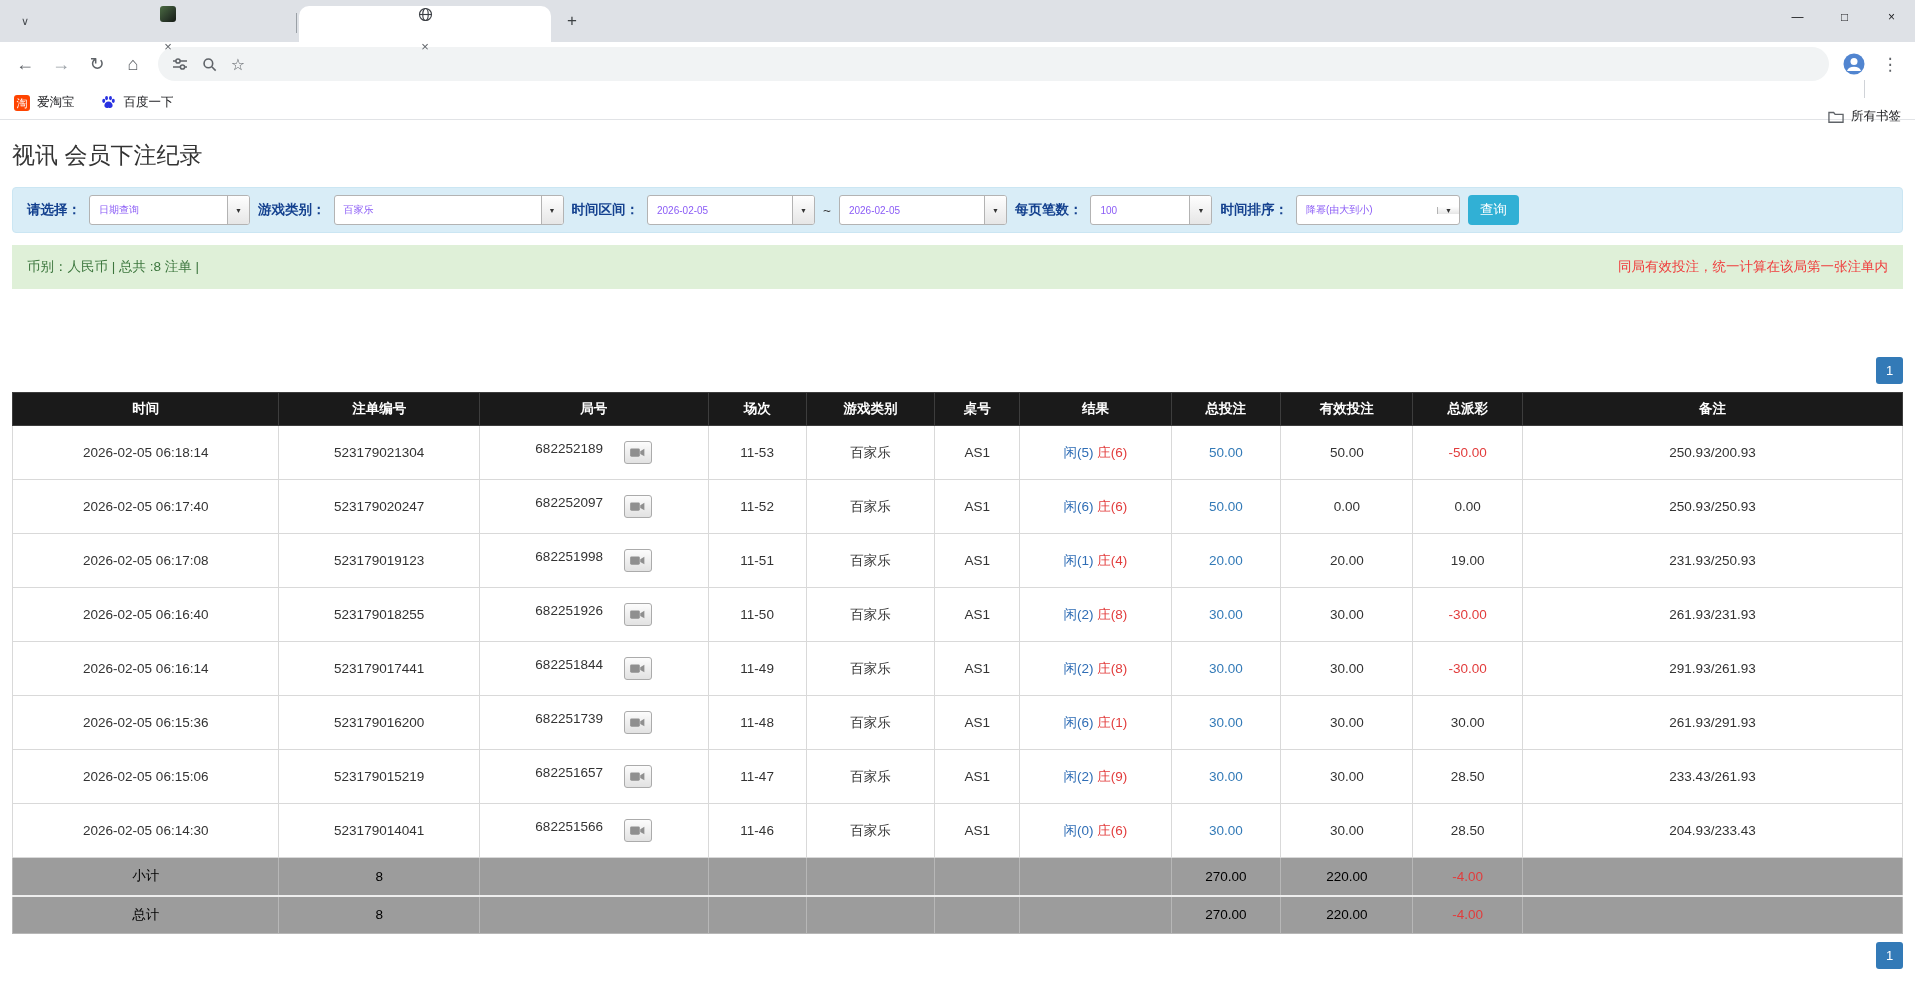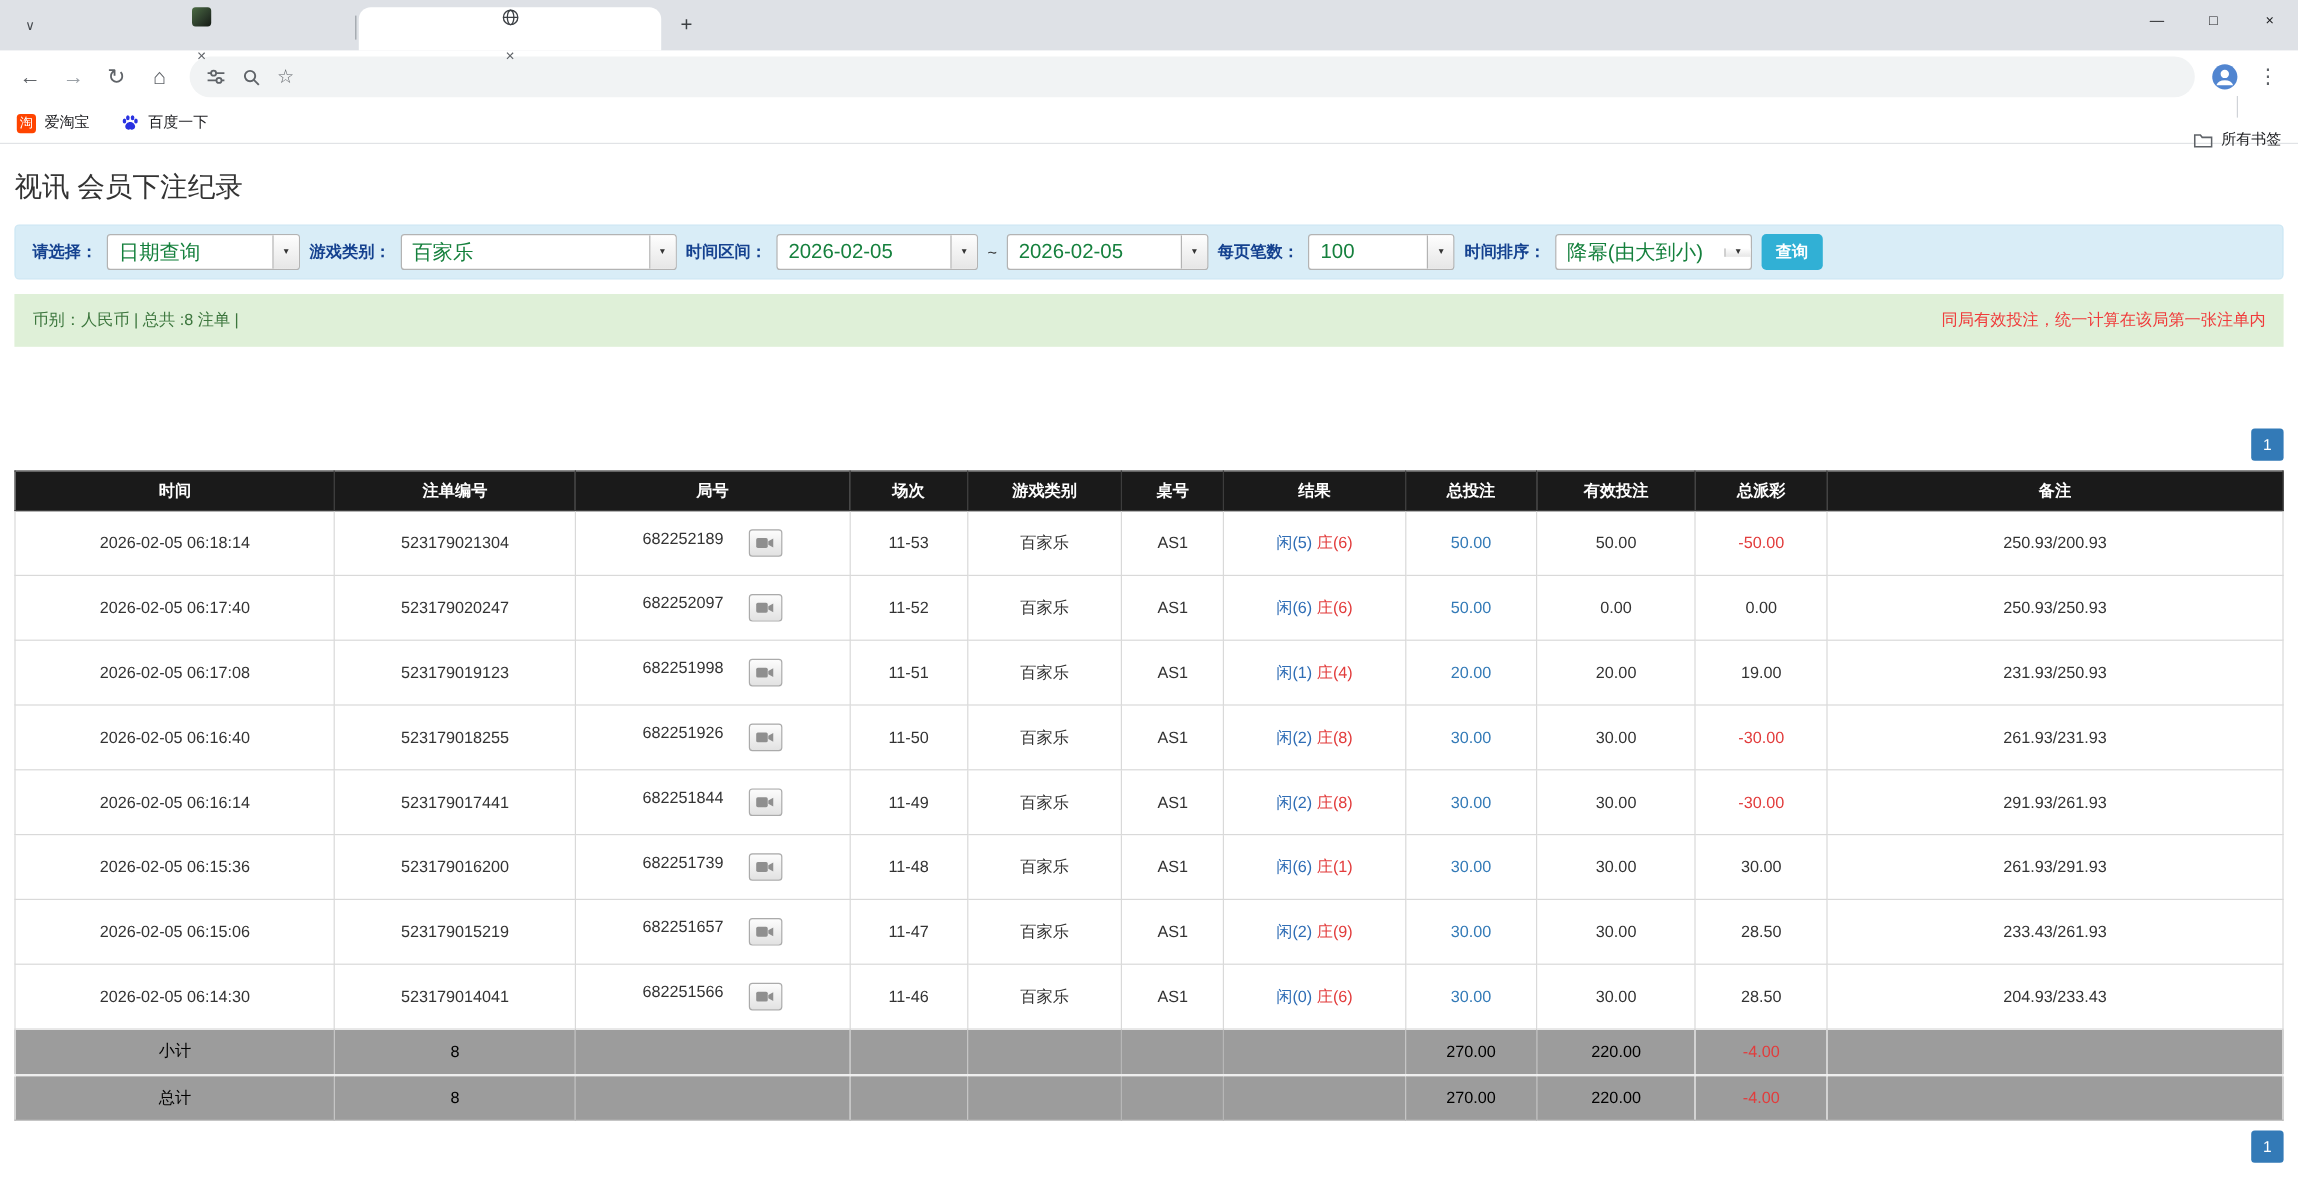--- a/index.html
+++ b/index.html
@@ -37,25 +37,25 @@
   .bm-right { margin-left:auto; display:flex; align-items:center; gap:10px;flex-direction:column; }
   .bm-sep { width:1px; height:18px; background:#d0d3d8; }
 
   
   .page { padding:10px 12px 0; background:#fff; }
   .page-title { font-size:23px; font-weight:500; color:#333; margin:10px 0 16px; }
 
   .filterbar { background:#d9edf7; border:1px solid #cbe6f3; border-radius:4px; height:46px; display:flex; align-items:center; padding:0 14px; gap:8px; }
   .flabel { color:#14418f; font-weight:bold; font-size:13.5px; white-space:nowrap; }
   .combo { height:30px; background:#fff; border:1px solid #b3b3b3; border-radius:3px; display:flex; align-items:stretch; overflow:hidden; }
-  .combo-val { padding:0 9px; font-size:17px; color:#15803d; display:flex; align-items:center; flex:1; white-space:nowrap; }
+  .combo-val { padding:0 9px; font-size:10px; color:#8b5cf6; display:flex; align-items:center; flex:1; white-space:nowrap; }
   .combo-arrow { width:22px; border-left:1px solid #b3b3b3; background:linear-gradient(#fefefe,#e6e6e6); display:flex; align-items:center; justify-content:center; font-size:7px; color:#333; }
   .w-select { width:161px; } .w-game { width:230px; } .w-date { width:168px; } .w-pp { width:122px; } .w-sort { width:164px;align-items:center; }
   .tilde { color:#333; font-size:13.5px; }
-  .btn-search { background:#31b0d5; color:#fff; border:none; border-radius:4px; height:30px; padding:0 12px; font-size:13.5px; cursor:pointer;font-weight:bold; }
+  .btn-search { background:#31b0d5; color:#fff; border:none; border-radius:4px; height:30px; padding:0 12px; font-size:13.5px; cursor:pointer; }
 
   .summarybar { margin-top:12px; background:#dff0d8; height:44px; display:flex; align-items:center; justify-content:space-between; padding:0 15px; font-size:13.5px; }
   .summary-left { color:#3c763d; }
   .summary-right { color:#f03b3b; }
 
   .pagerow { display:flex; justify-content:flex-end; }
   .pagerow.top { margin:68px 0 8px; }
   .pagerow.bottom { margin:8px 0 0; }
   .pagebtn { min-width:27px; height:27px; background:#337ab7; color:#fff; display:flex; align-items:center; justify-content:center; font-size:13px; border-radius:3px; cursor:pointer; }
 

